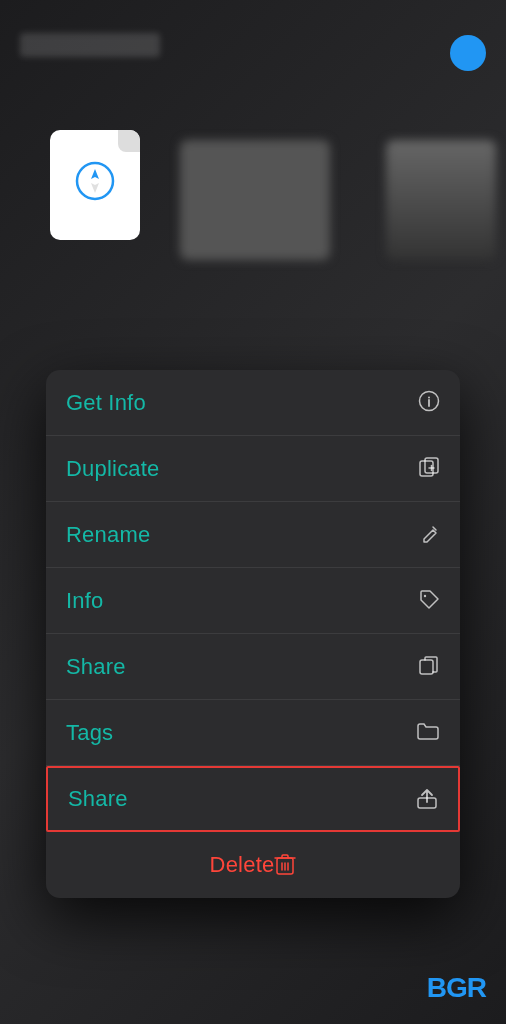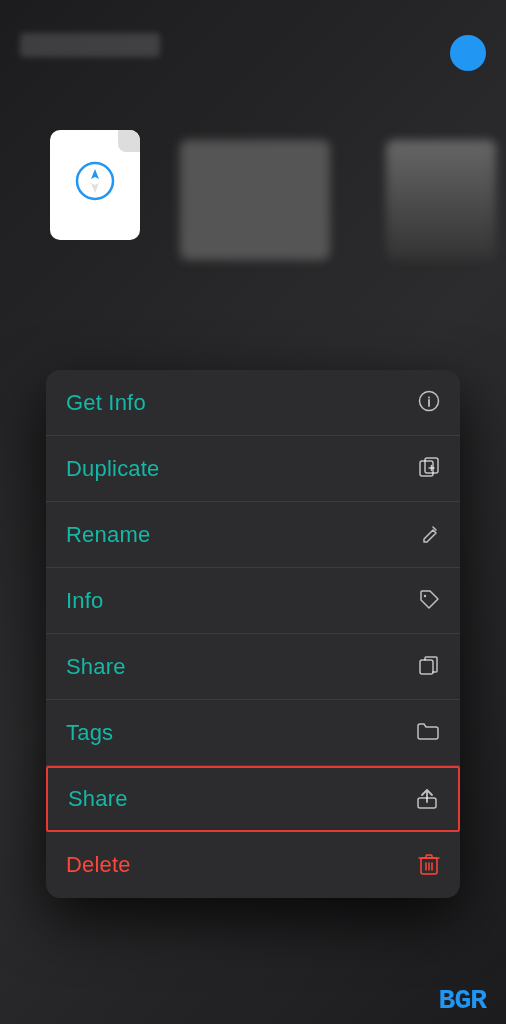--- a/index.html
+++ b/index.html
@@ -130,20 +130,21 @@
       justify-content: space-between;
       padding: 0 20px;
       height: 66px;
       border-bottom: 1px solid rgba(255,255,255,0.08);
       cursor: pointer;
       position: relative;
     }
 
     .menu-item:last-child {
       border-bottom: none;
+      justify-content: center;
     }
 
     .menu-item.highlighted {
       border: 2px solid #e53935;
       border-radius: 2px;
     }
 
     .menu-item.delete-item .menu-label {
       color: #ff453a;
     }
@@ -161,26 +162,26 @@
 
     .menu-icon {
       color: rgba(255,255,255,0.7);
       font-size: 20px;
       line-height: 1;
     }
 
     
     .bgr-watermark {
       position: absolute;
-      bottom: 8px;
+      bottom: 20px;
       right: 20px;
       font-size: 28px;
       font-weight: 900;
       color: #2196F3;
-      font-family: Liberation Mono, monospace;
+      font-family: Liberation Sans, sans-serif;
       letter-spacing: -1px;
     }
   </style>
 </head>
 <body>
 
 <div class="bg-content"></div>
 
 <div class="header-bar">
   <div class="header-title"></div>

